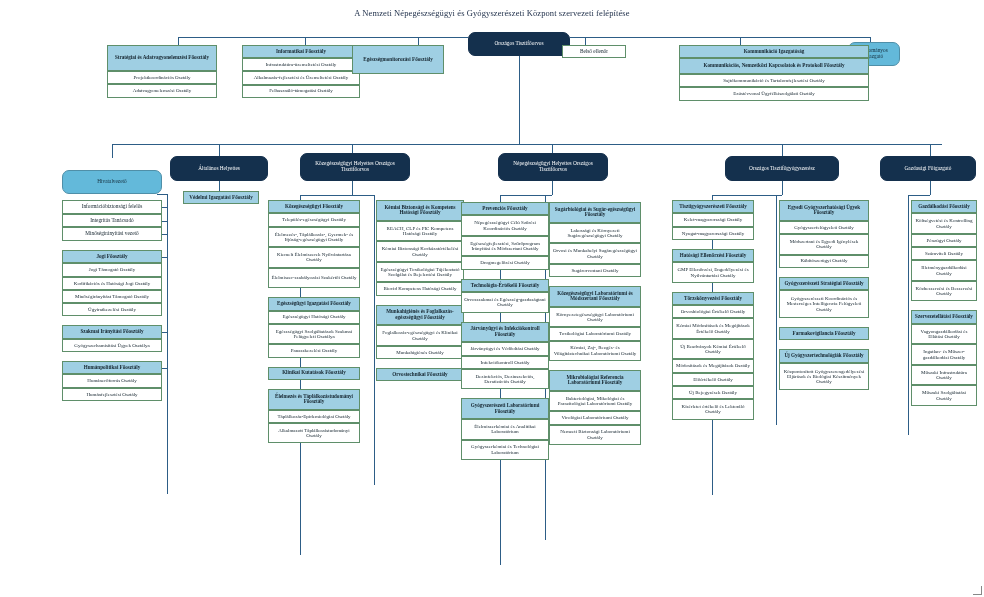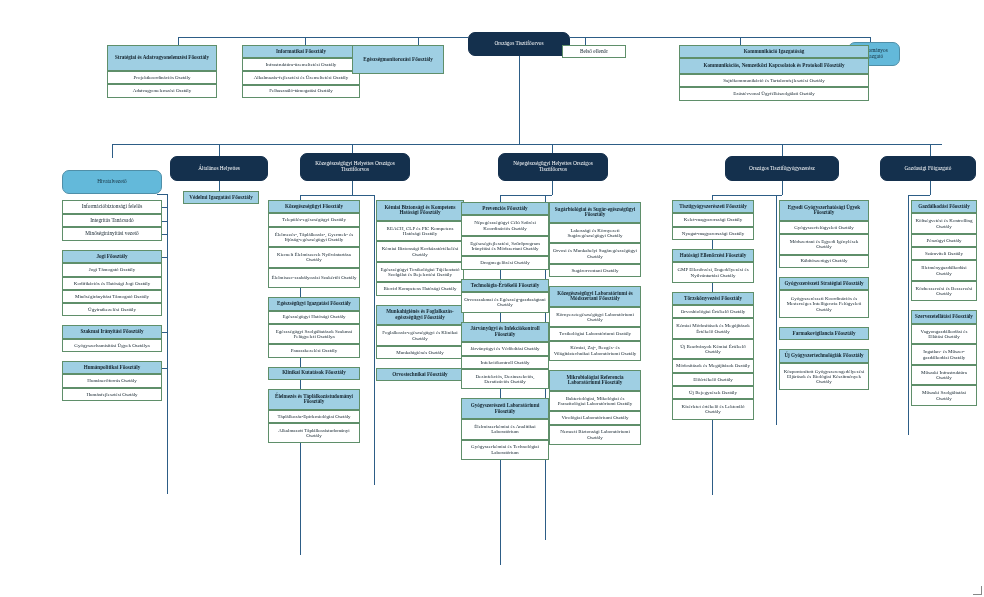--- a/index.html
+++ b/index.html
@@ -73,20 +73,21 @@
   .corner-mark{
     position:absolute;right:2px;bottom:2px;
     width:8px;height:8px;border-right:1px solid #888;border-bottom:1px solid #888;
   }
 </style>
 </head>
 <body>
 
 <div id="canvas">
 
+  <div class="title">A Nemzeti Népegészségügyi és Gyógyszerészeti Központ szervezeti felépítése</div>
 
   <div id="lines">
       <div class="ln lnh" style="left: 178px; top: 37px; width: 290px;"></div>
       <div class="ln lnh" style="left: 570px; top: 37px; width: 300px;"></div>
       <div class="ln lnv" style="left: 178px; top: 37px; height: 8px;"></div>
       <div class="ln lnv" style="left: 305px; top: 37px; height: 8px;"></div>
       <div class="ln lnv" style="left: 418px; top: 37px; height: 8px;"></div>
       <div class="ln lnv" style="left: 585px; top: 37px; height: 8px;"></div>
       <div class="ln lnv" style="left: 740px; top: 37px; height: 8px;"></div>
       <div class="ln lnv" style="left: 870px; top: 37px; height: 8px;"></div>

